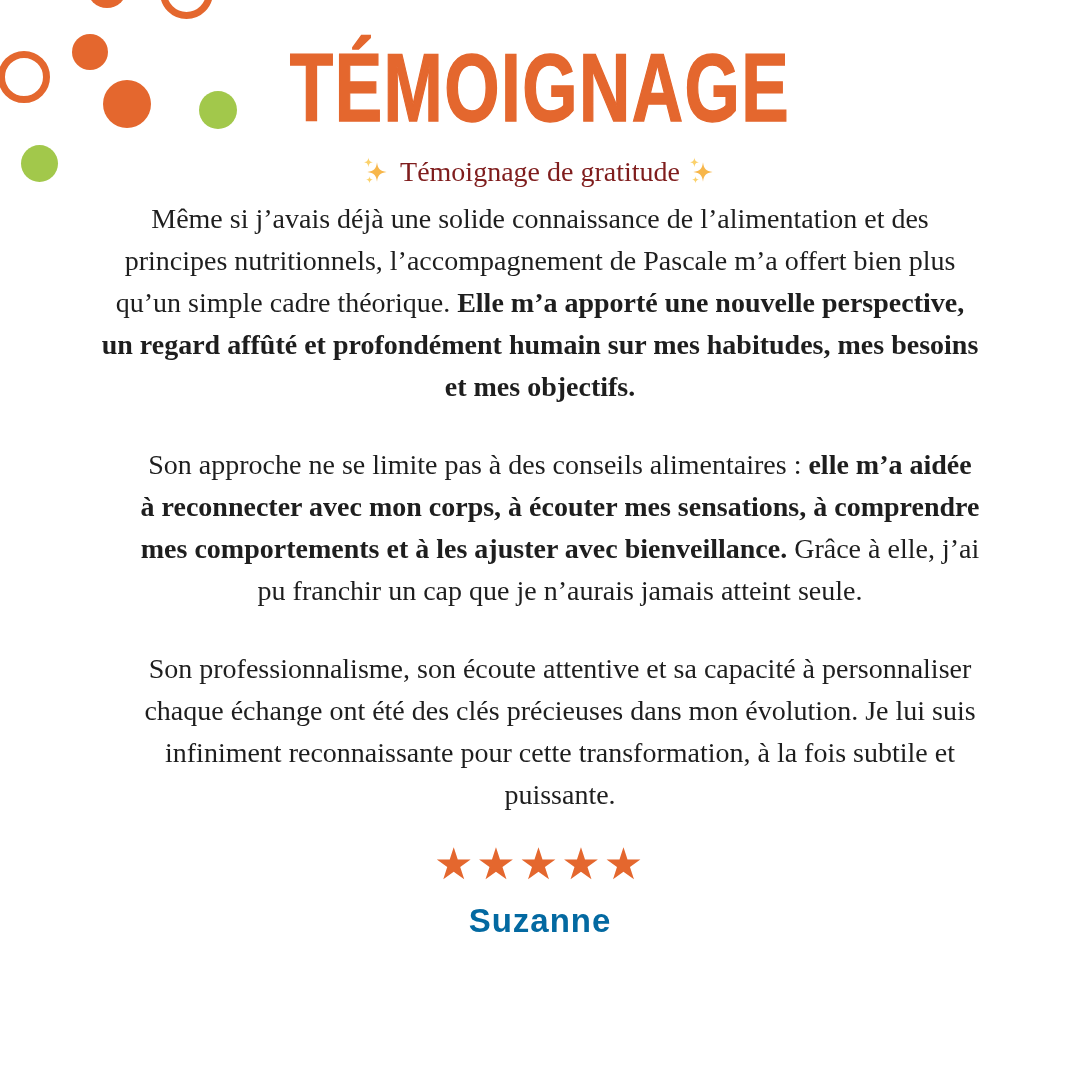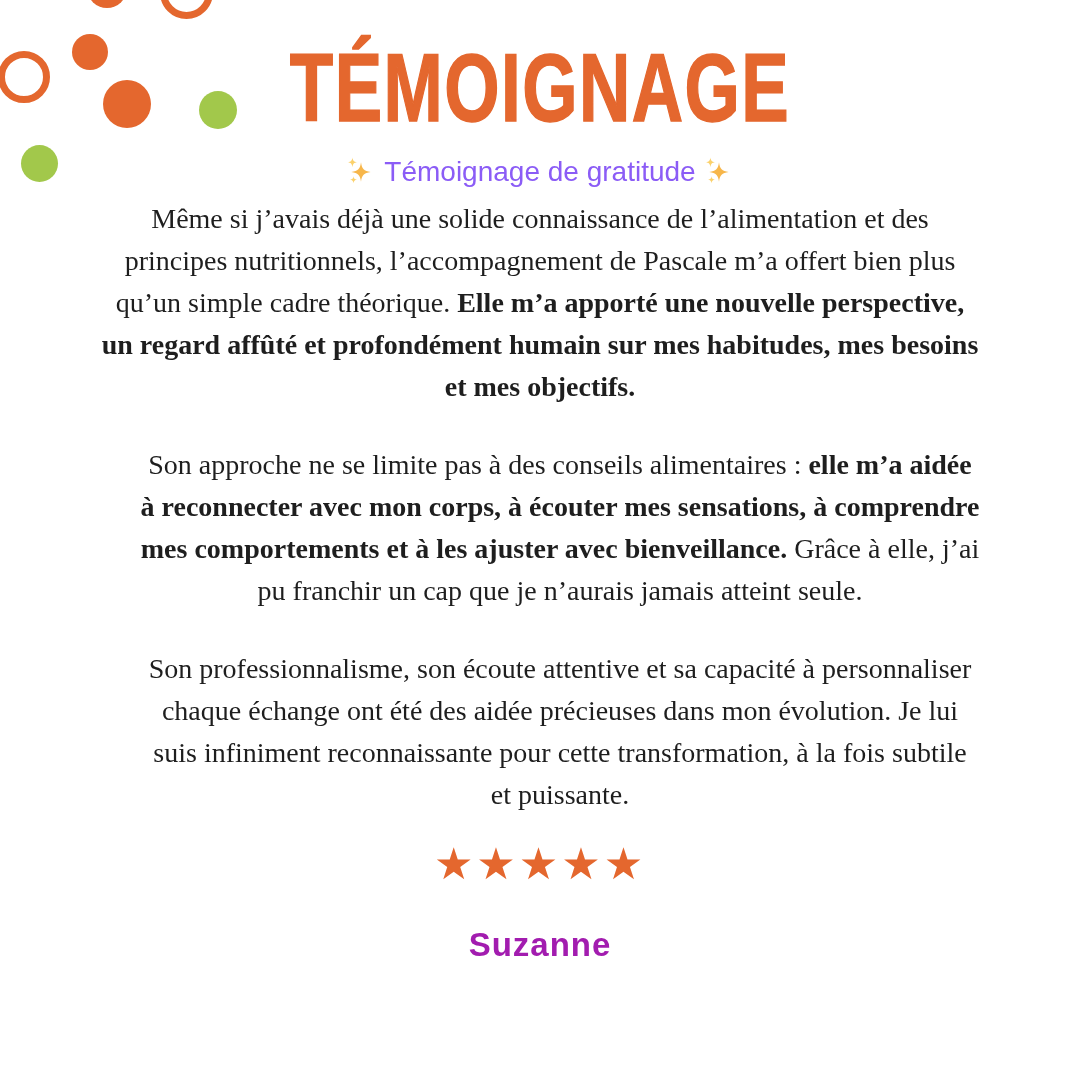--- a/index.html
+++ b/index.html
@@ -46,21 +46,22 @@
     width:880px;
     text-align:center;
   }
   .subtitle{
     display:flex;
     align-items:center;
     justify-content:center;
     gap:8px;
     font-size:28px;
     line-height:44px;
-    color:#8b5cf6;
+    color:#7f1d1d;
+    font-family:Liberation Serif, serif;
   }
   .sparkle{flex:0 0 auto;display:block;}
   .para{
     margin:0;
     font-size:28px;
     line-height:42px;
     color:#1e1e1e;
     font-family:Liberation Serif, serif;
   }
   .para.first{margin-top:4px;}
@@ -70,25 +71,25 @@
   .stars{
     margin-top:26px;
     font-family:"DejaVu Sans", sans-serif;
     font-size:44px;
     line-height:1;
     letter-spacing:3px;
     color:#e4672e;
     user-select:none;
   }
   .author{
-    margin-top:40px;
+    margin-top:16px;
     font-size:33px;
     font-weight:700;
     letter-spacing:1px;
-    color:#a21caf;
+    color:#0369a1;
   }
 </style>
 </head>
 <body>
 
 <div class="canvas">
 
   <div>
     <div class="circle c-fill-orange c1"></div>
     <div class="circle c-ring-orange c2"></div>
@@ -114,20 +115,20 @@
         <path fill="#f7b64a" d="M14 5 C14.8 11.2 16.8 13.2 23 14 C16.8 14.8 14.8 16.8 14 23 C13.2 16.8 11.2 14.8 5 14 C11.2 13.2 13.2 11.2 14 5 Z"></path>
         <path fill="#fbd16b" d="M6 0.5 C6.4 3.6 7.4 4.6 10.5 5 C7.4 5.4 6.4 6.4 6 9.5 C5.6 6.4 4.6 5.4 1.5 5 C4.6 4.6 5.6 3.6 6 0.5 Z"></path>
         <path fill="#fbd16b" d="M7 18 C7.3 20.2 8 20.9 10.2 21.2 C8 21.5 7.3 22.2 7 24.4 C6.7 22.2 6 21.5 3.8 21.2 C6 20.9 6.7 20.2 7 18 Z"></path>
       </svg>
     </div>
 
     <p class="para first"><span>Même si j’avais déjà une solide connaissance de l’alimentation et des principes nutritionnels, l’accompagnement de Pascale m’a offert bien plus qu’un simple cadre théorique. </span><strong>Elle m’a apporté une nouvelle perspective, un regard affûté et profondément humain sur mes habitudes, mes besoins et mes objectifs.</strong></p>
 
     <p class="para spaced"><span>Son approche ne se limite pas à des conseils alimentaires : </span><strong>elle m’a aidée à reconnecter avec mon corps, à écouter mes sensations, à comprendre mes comportements et à les ajuster avec bienveillance.</strong><span> Grâce à elle, j’ai pu franchir un cap que je n’aurais jamais atteint seule.</span></p>
 
-    <p class="para spaced"><span>Son professionnalisme, son écoute attentive et sa capacité à personnaliser chaque échange ont été des aidée précieuses dans mon évolution. Je lui suis infiniment reconnaissante pour cette transformation, à la fois subtile et puissante.</span></p>
+    <p class="para spaced"><span>Son professionnalisme, son écoute attentive et sa capacité à personnaliser chaque échange ont été des clés précieuses dans mon évolution. Je lui suis infiniment reconnaissante pour cette transformation, à la fois subtile et puissante.</span></p>
 
     <div class="stars">★★★★★</div>
 
     <div class="author">Suzanne</div>
 
   </div>
 </div>
 
 </body></html>

